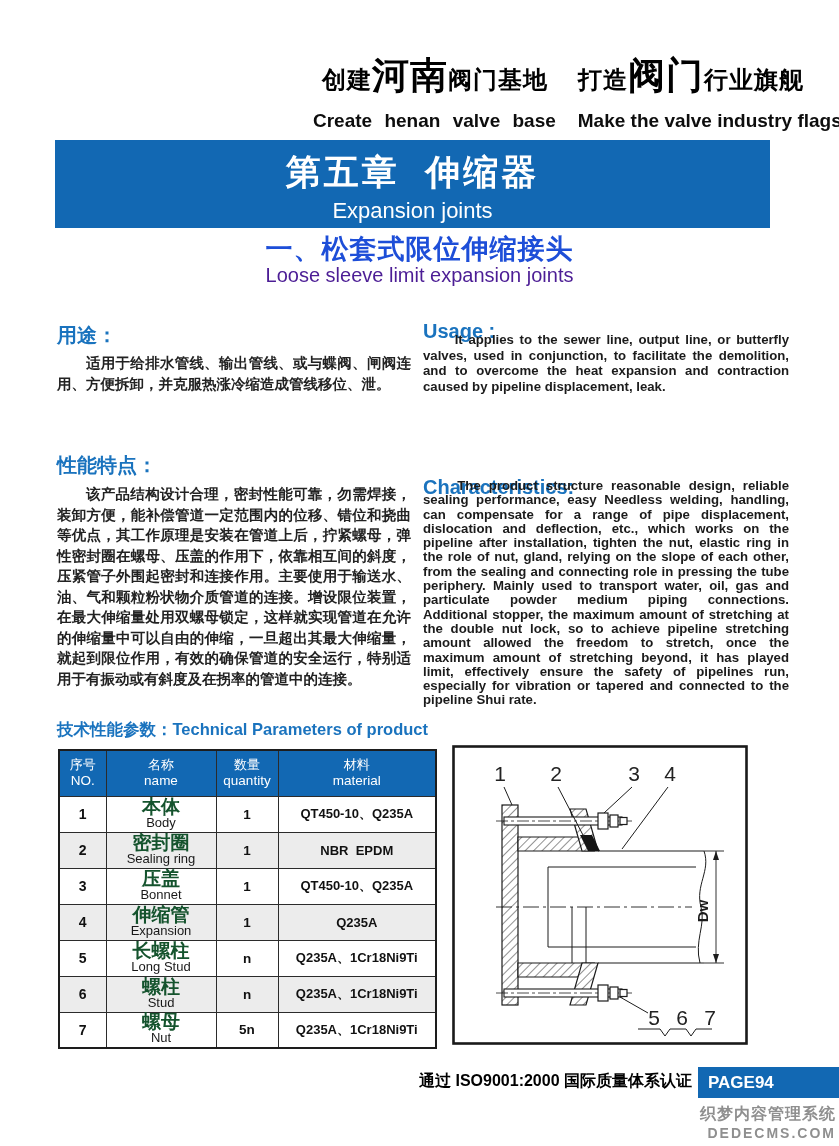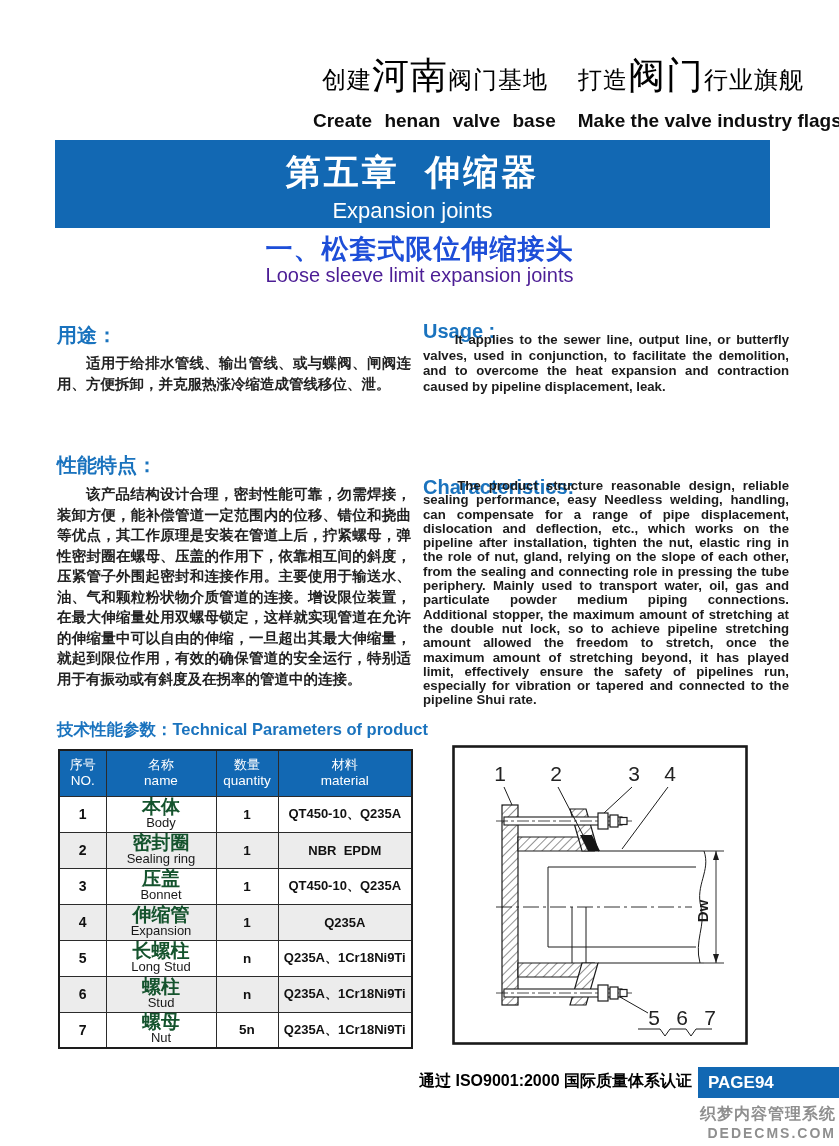--- a/index.html
+++ b/index.html
@@ -2,21 +2,21 @@
 <html><head>
 <meta charset="utf-8">
 <style>
   * { margin:0; padding:0; box-sizing:border-box; }
   html,body { background:#ffffff; }
   body { font-family:"Liberation Sans", sans-serif; }
   .page { position:relative; width:839px; height:1146px; margin:0 auto; background:#fff; overflow:hidden; }
 
   
   .hdr { position:absolute; top:50px; right:26px; width:500px; text-align:center; }
-  .hdr-zh { font-weight:400; color:#000; white-space:nowrap; line-height:52px; }
+  .hdr-zh { font-weight:700; color:#000; white-space:nowrap; line-height:52px; }
   .zh-s { font-size:24px; letter-spacing:1px; }
   .zh-b { font-size:37px; letter-spacing:1px; }
   .zh-gap { display:inline-block; width:30px; }
   .hdr-en { font-size:19px; font-weight:700; color:#0d0d0d; white-space:nowrap; margin-top:1px; }
   .en-left { word-spacing:7px; }
   .en-gap { display:inline-block; width:22px; }
 
   
   .banner { position:absolute; left:55px; top:140px; width:715px; height:88px; background:#1268b3; color:#fff; text-align:center; }
   .banner-zh { font-size:35px; font-weight:700; letter-spacing:3px; padding-top:9px; white-space:pre; }
@@ -45,21 +45,21 @@
   table.params { position:absolute; left:58px; top:749px; width:353px; border-collapse:collapse; table-layout:fixed; border:2px solid #1d1d1d; }
   .params th, .params td { border:1px solid #2b2b2b; text-align:center; vertical-align:middle; }
   .params th { background:#1268b3; color:#fff; font-weight:400; height:46px; }
   .params td { height:36px; background:#fff; }
   .params tbody tr:nth-child(even) td { background:#ececec; }
   .th-zh { display:block; font-size:13px; line-height:16px; }
   .th-en { display:block; font-size:13.5px; line-height:16px; }
   .c-no  { width:47px; font-size:14px; font-weight:600; color:#111;margin-top:28px; }
   .c-name{ width:110px; }
   .c-qty { width:62px; font-size:13.5px; font-weight:600; color:#111; }
-  .c-mat { width:134px; font-size:13px; font-weight:600; color:#111; white-space:pre; }
+  .c-mat { width:158px; font-size:13px; font-weight:600; color:#111; white-space:pre; }
   .nm-zh { display:block; font-size:19px; font-weight:700; line-height:16px; color:#14532d;font-family:Liberation Serif, serif; }
   .nm-en { display:block; font-size:13px; font-weight:400; line-height:15px; color:#191919; }
 
   
   .drawing { position:absolute; left:452px; top:745px; width:296px; height:300px; }
   .callout { font-size:21px; fill:#222; font-weight:400; }
   .dimlab  { font-size:15px; fill:#1b1b1b; font-weight:600; }
 
   
   .cert { position:absolute; top:1071px; right:147px; font-size:16px; font-weight:600; color:#000; white-space:nowrap; }

